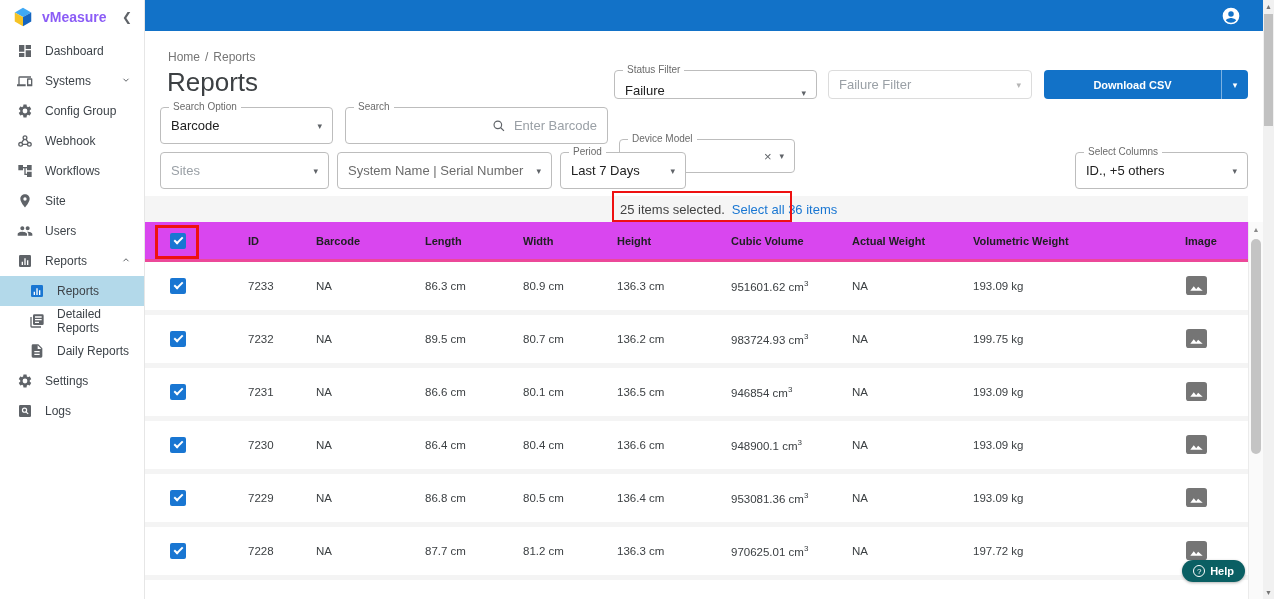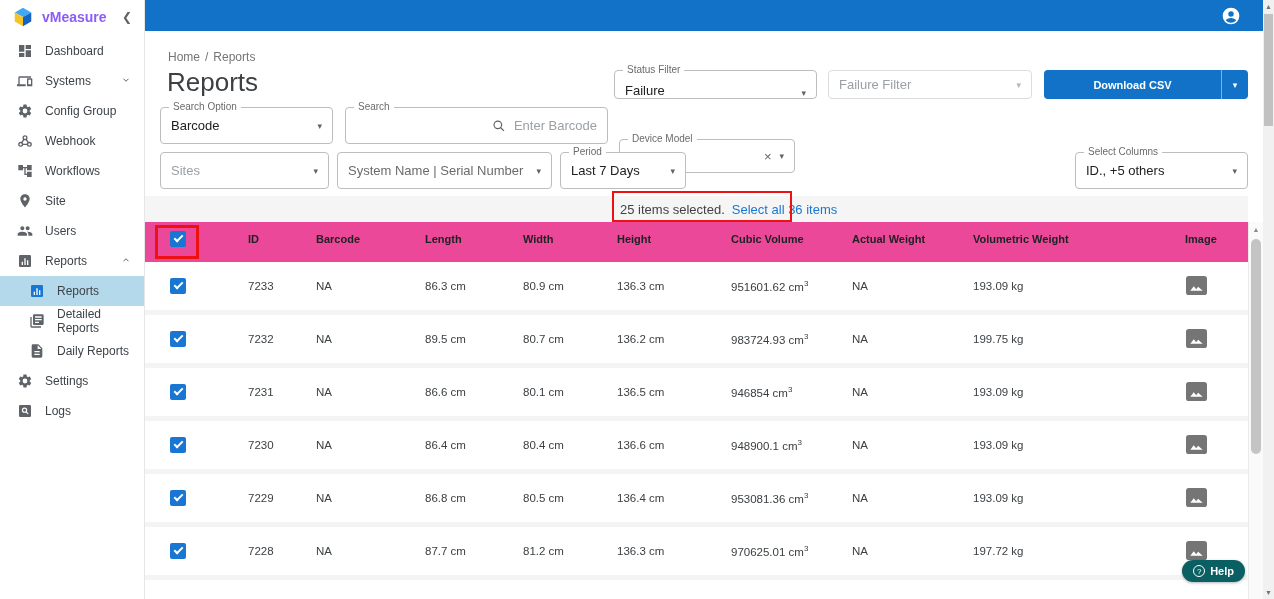--- a/index.html
+++ b/index.html
@@ -63,21 +63,21 @@
   .btn-download .divider { width:1px; background:rgba(255,255,255,.45); }
   .btn-download .caret-part { width:26px; display:flex; align-items:center; justify-content:center; font-size:9px; }
 
   
   .banner { position:absolute; left:0; top:165px; width:1103px; height:26px; background:#f5f5f5; display:flex; align-items:center; font-size:13px; }
   .banner .sel-text { margin-left:475px; color:#424242; }
   .banner .sel-link { margin-left:7px; color:#1976d2; cursor:pointer; }
 
   
   .tgrid { display:grid; grid-template-columns:85px 70px 110px 98px 92px 110px 130px 120px 200px 88px; align-items:center; }
-  .thead { position:absolute; left:0; top:191px; width:1103px; height:40px; background:#ec4899; border-bottom:6px solid #ec4899; font-size:11px; font-weight:bold; color:#202124; }
+  .thead { position:absolute; left:0; top:191px; width:1103px; height:40px; background:#d946ef; border-bottom:3px solid #ec4899; font-size:11px; font-weight:bold; color:#202124; }
   .rows { position:absolute; left:0; top:231px; width:1103px; height:337px; background:#f4f4f4; overflow:hidden; }
   .trow { height:48px; margin-bottom:5px; background:#fff; font-size:11.5px; color:#3c4043; }
   .trow.partial { height:19px; margin-bottom:0; }
   .cell { overflow:hidden; white-space:nowrap; }
   .c-sel { padding-left:25px; } .c-id { padding-left:18px; } .c-bar { padding-left:16px; }
   .c-len { padding-left:15px; } .c-wid { padding-left:15px; } .c-hei { padding-left:17px; }
   .c-cub { padding-left:21px; } .c-act { padding-left:12px; } .c-vol { padding-left:13px; }
   .c-img { padding-left:25px; }
   .cell sup { font-size:8px; }
 

